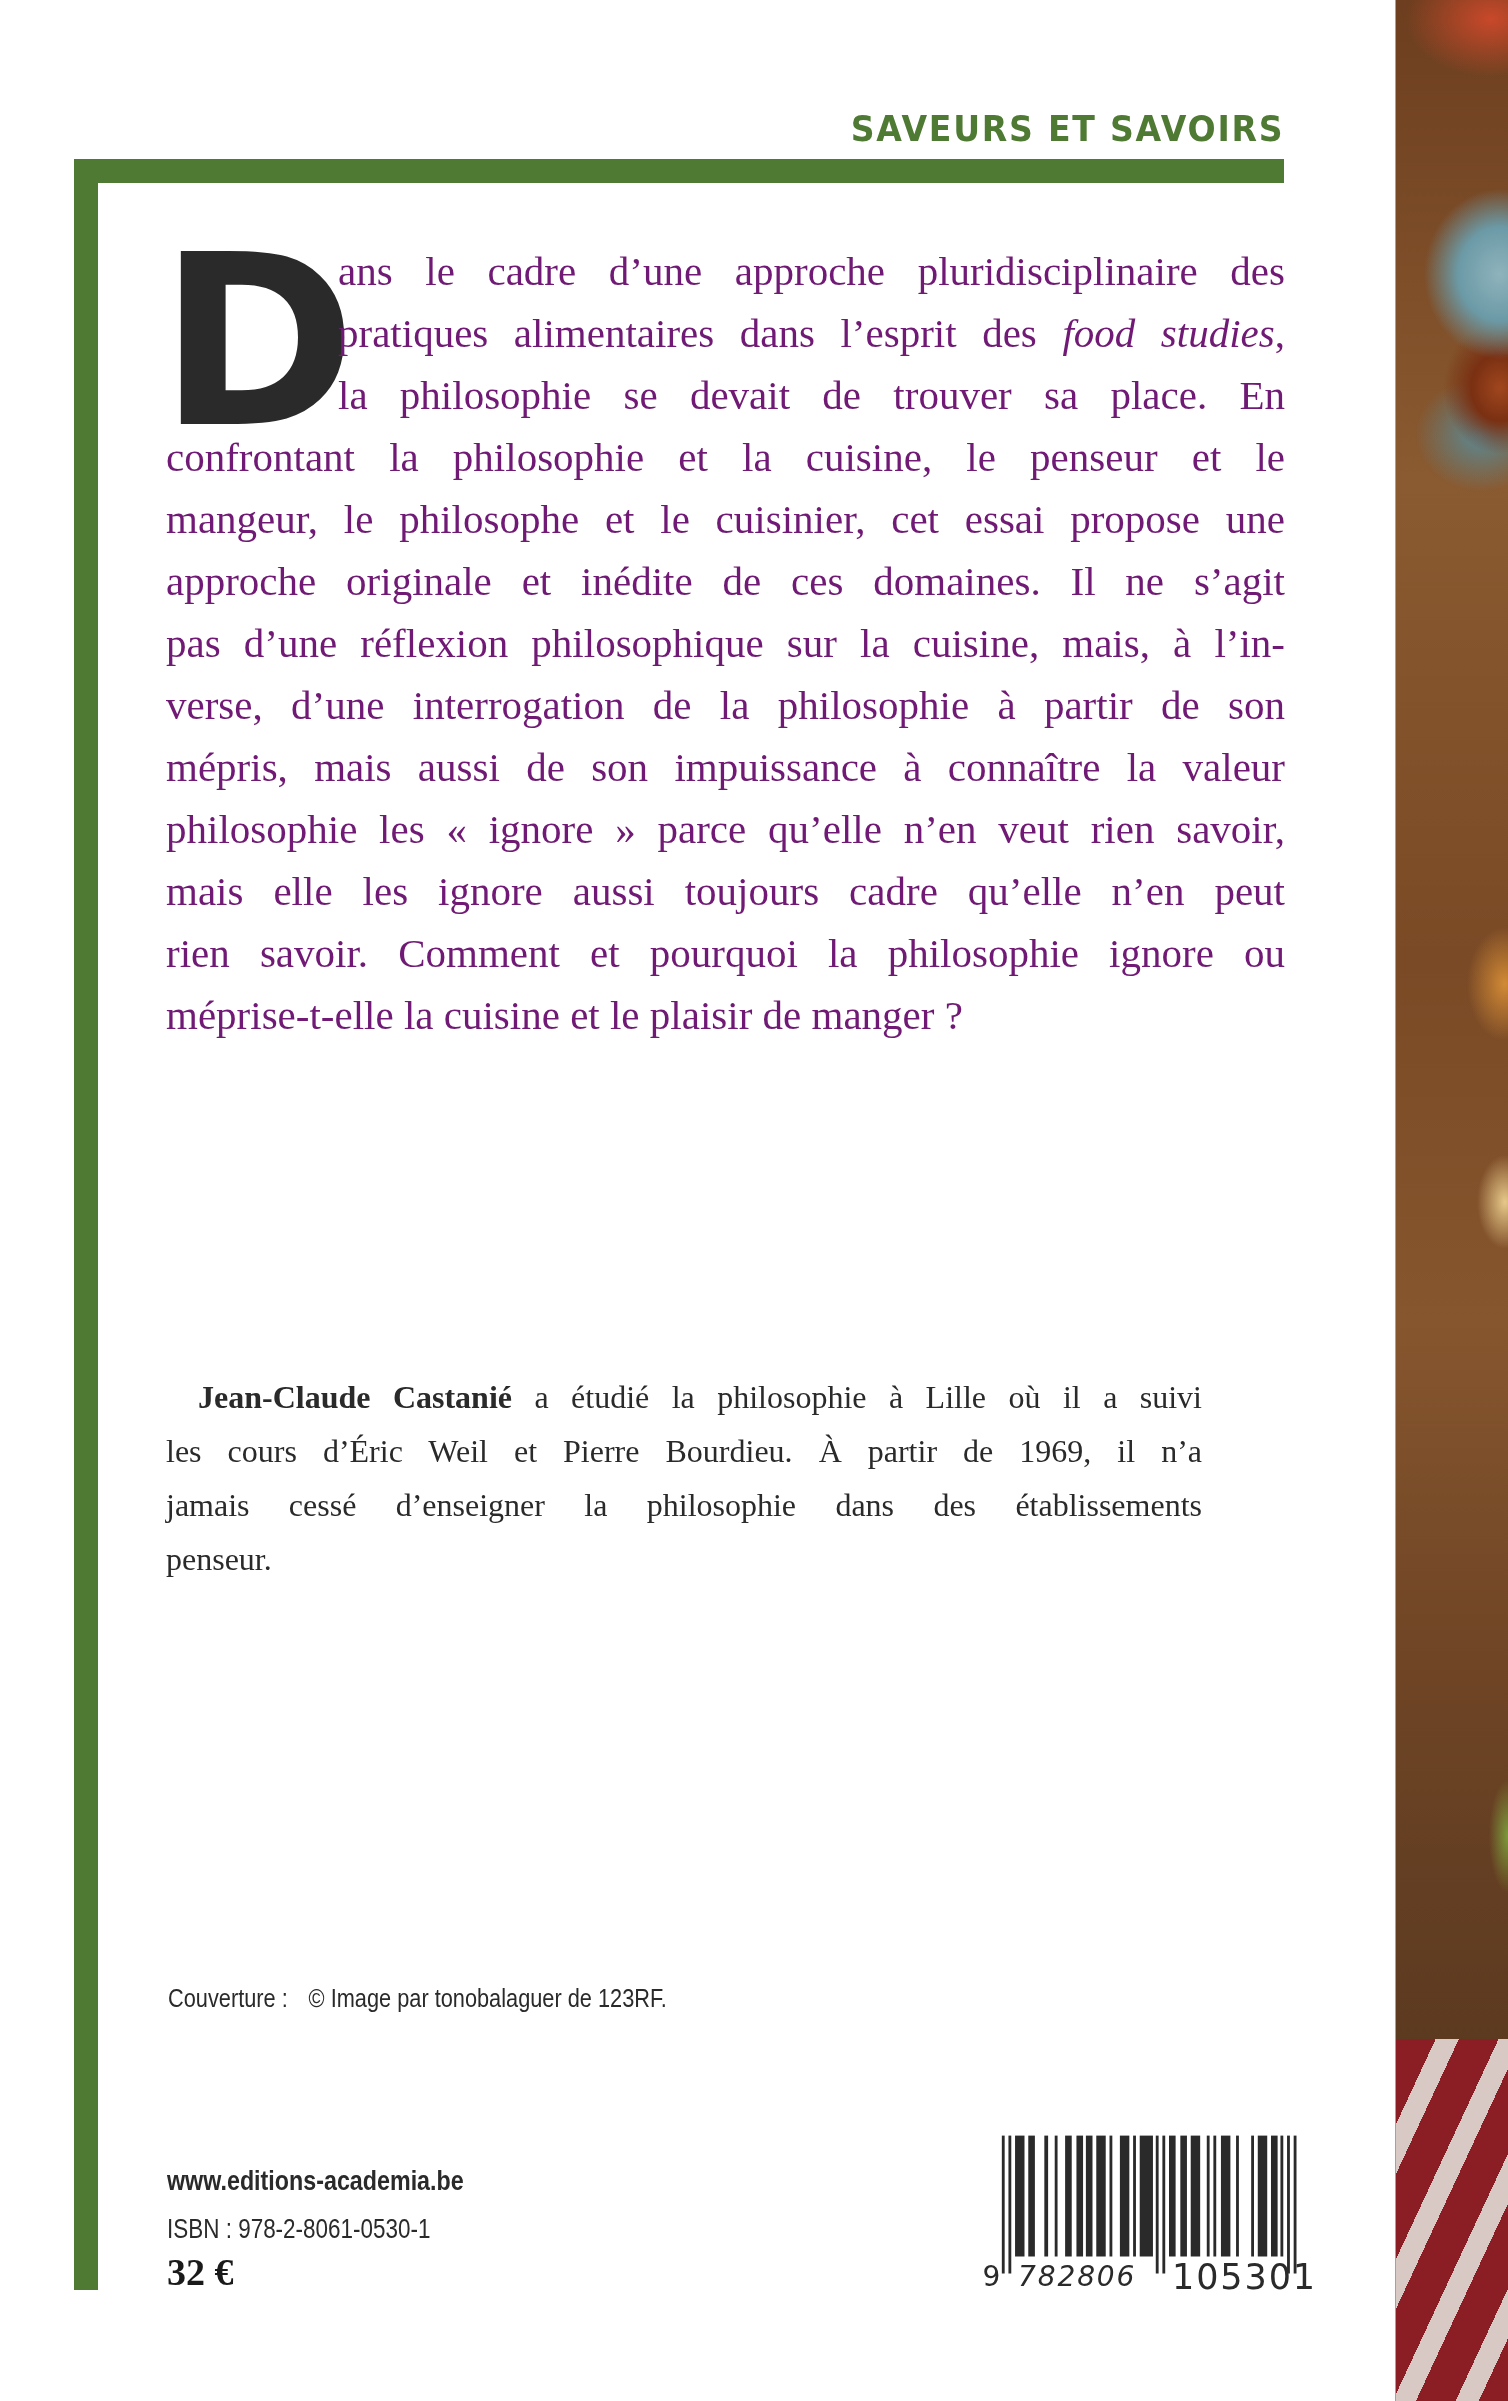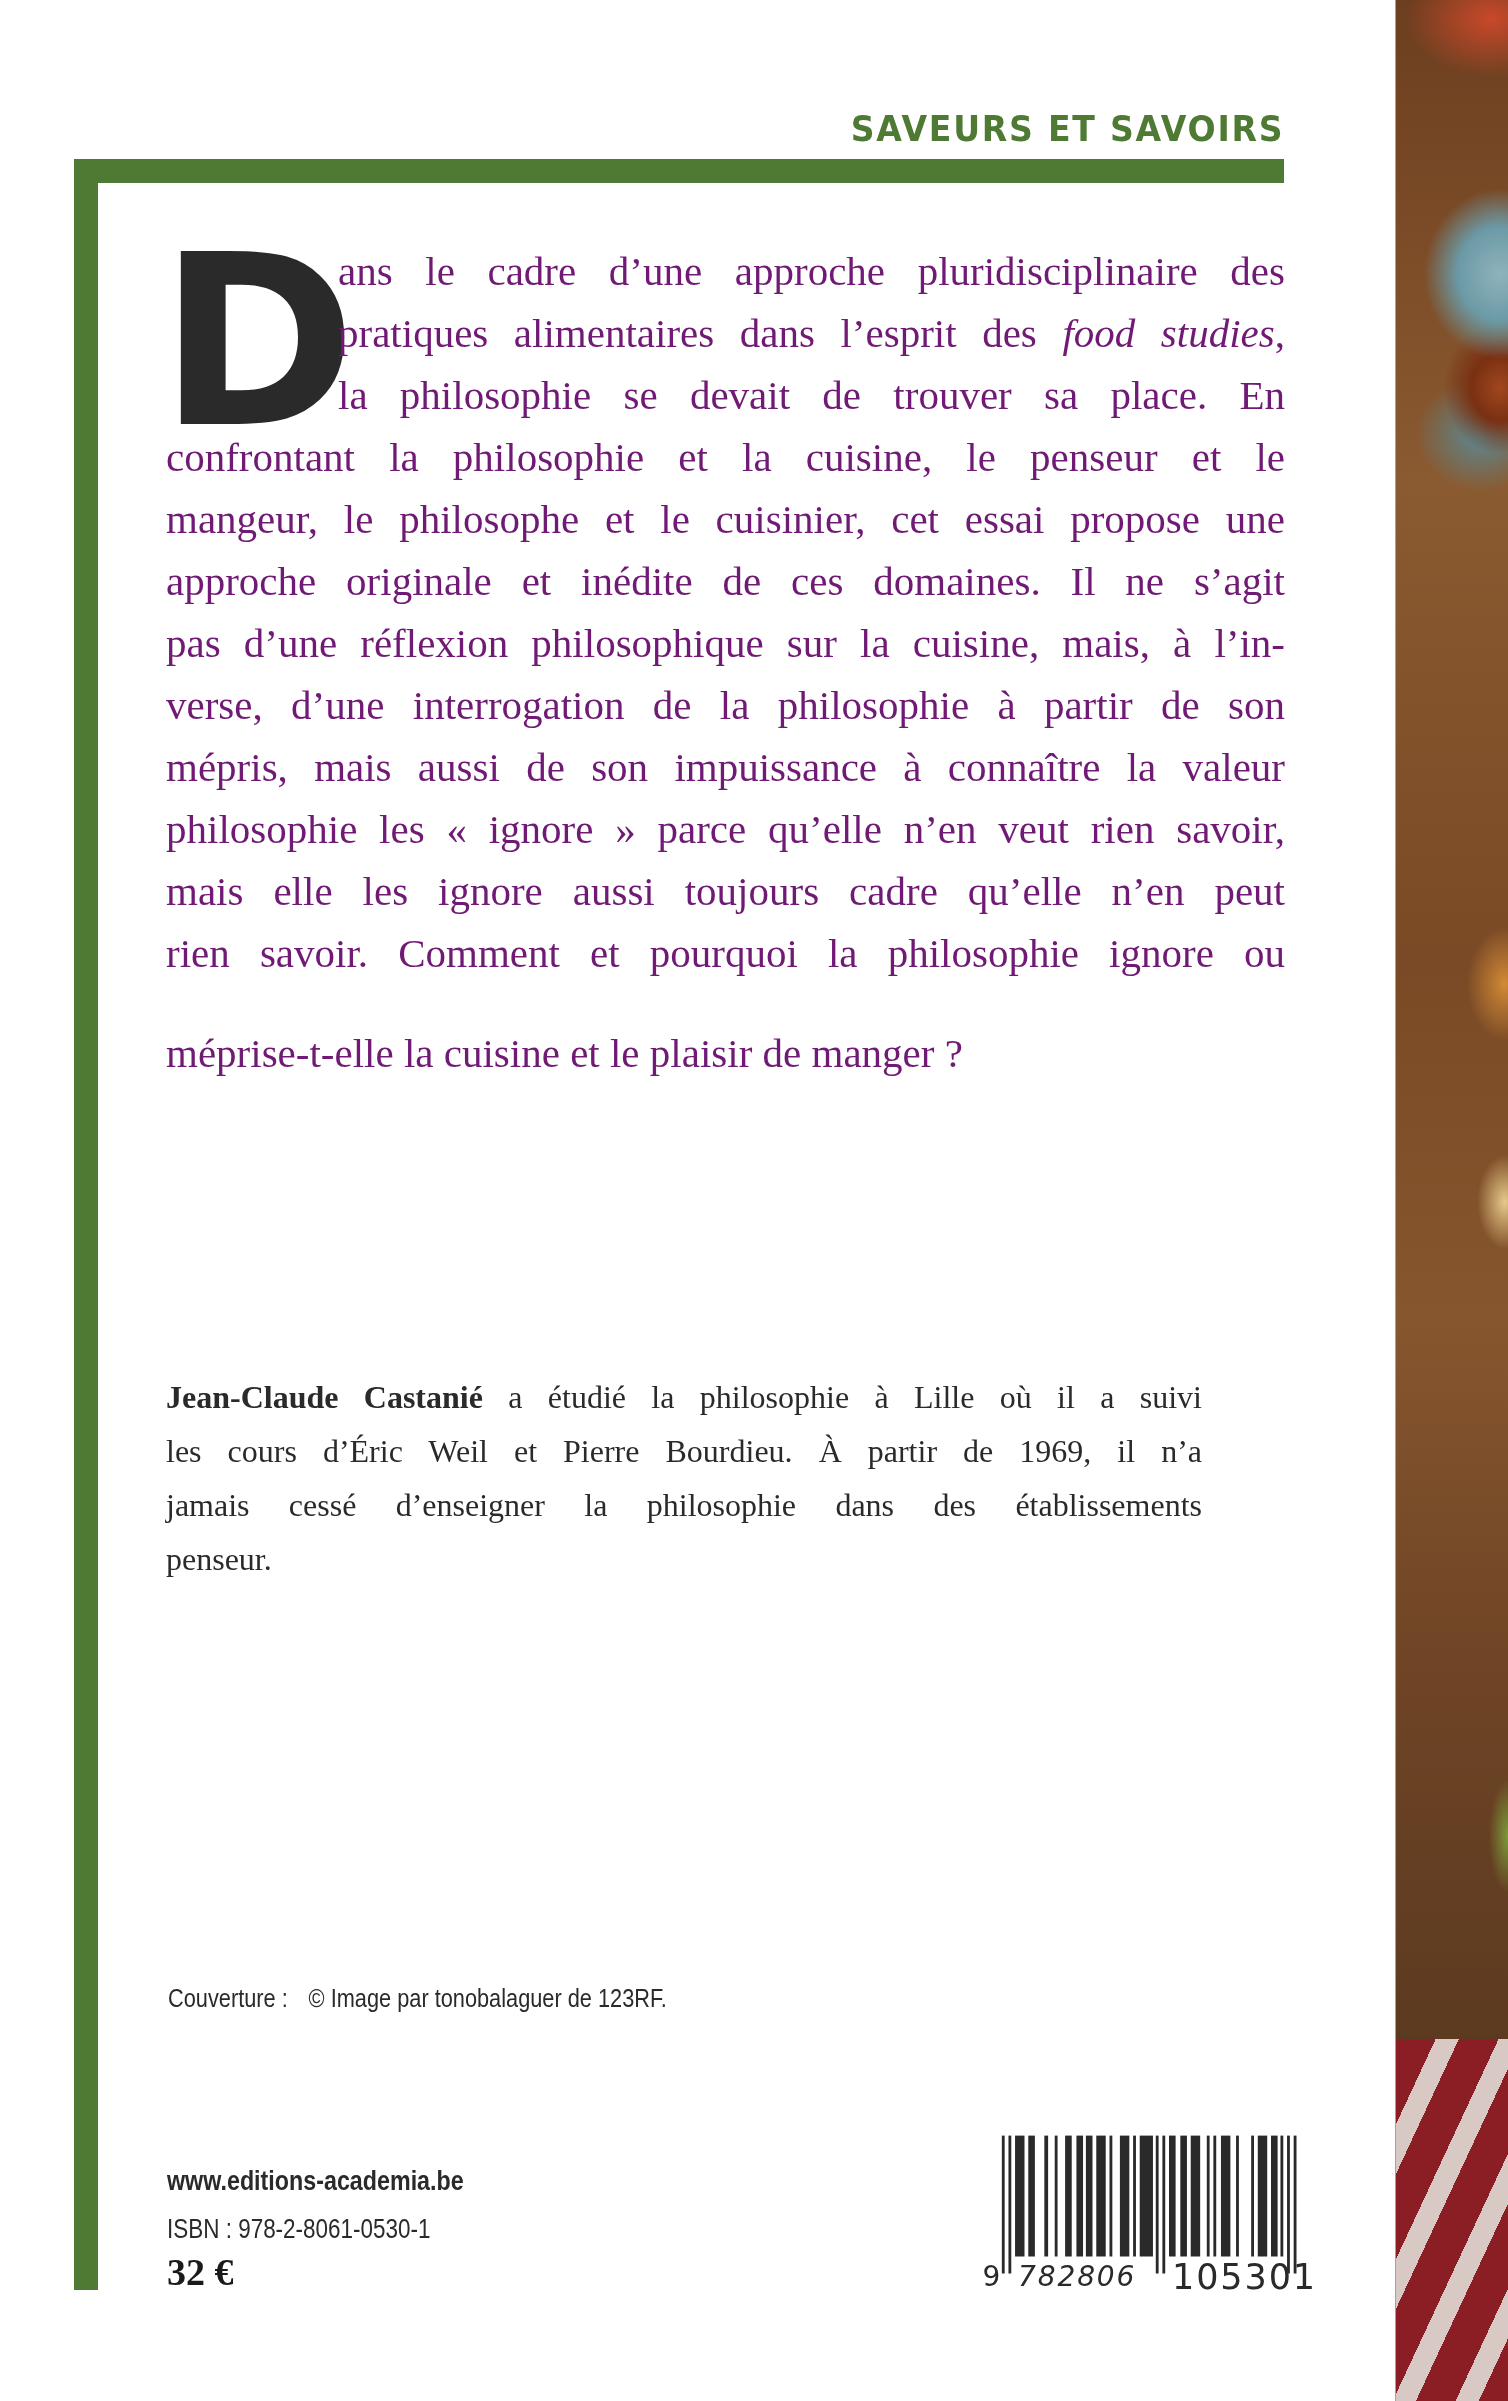--- a/index.html
+++ b/index.html
@@ -29,29 +29,29 @@
     font-family: "DejaVu Sans", sans-serif; font-weight: bold;
     font-size: 238px; line-height: 238px; color: #2b2a2b;
   }
   .body-text {
     position: absolute; left: 166px; top: 240px; width: 1119px;
     font-size: 41px; line-height: 62px; text-align: justify;
     color: #701a75;
   }
   .body-line { display: block; height: 62px; white-space: nowrap; text-align-last: justify; text-align: justify; }
   .body-line.indent { padding-left: 172px; }
-  .body-line.last { text-align-last: left; margin-top: 38px; }
+  .body-line.last { text-align-last: left; }
   .body-line em { font-style: italic; }
   .bio {
     position: absolute; left: 166px; top: 1370px; width: 1036px;
     font-size: 32px; line-height: 54px; color: #2b2a2b;
   }
   .bio-line { display: block; white-space: nowrap; text-align: justify; text-align-last: justify; height: 54px; }
   .bio-line.last { text-align-last: left; }
-  .bio-name { font-weight: bold; }
+  .bio-name { font-weight: bold; margin-left: 32px; }
   .cover-credit {
     position: absolute; left: 168px; top: 1984px;
     font-family: "Liberation Sans", sans-serif; font-size: 25.6px; color: #2b2a2b;
     transform: scaleX(0.85); transform-origin: left center; white-space: nowrap;
   }
   .cover-credit .gap { display: inline-block; width: 24.6px; }
   .footer-url {
     position: absolute; left: 167px; top: 2165px;
     font-family: "Liberation Sans", sans-serif; font-weight: bold; font-size: 27.4px;
     color: #2b2a2b; transform: scaleX(0.85); transform-origin: left center; white-space: nowrap;

